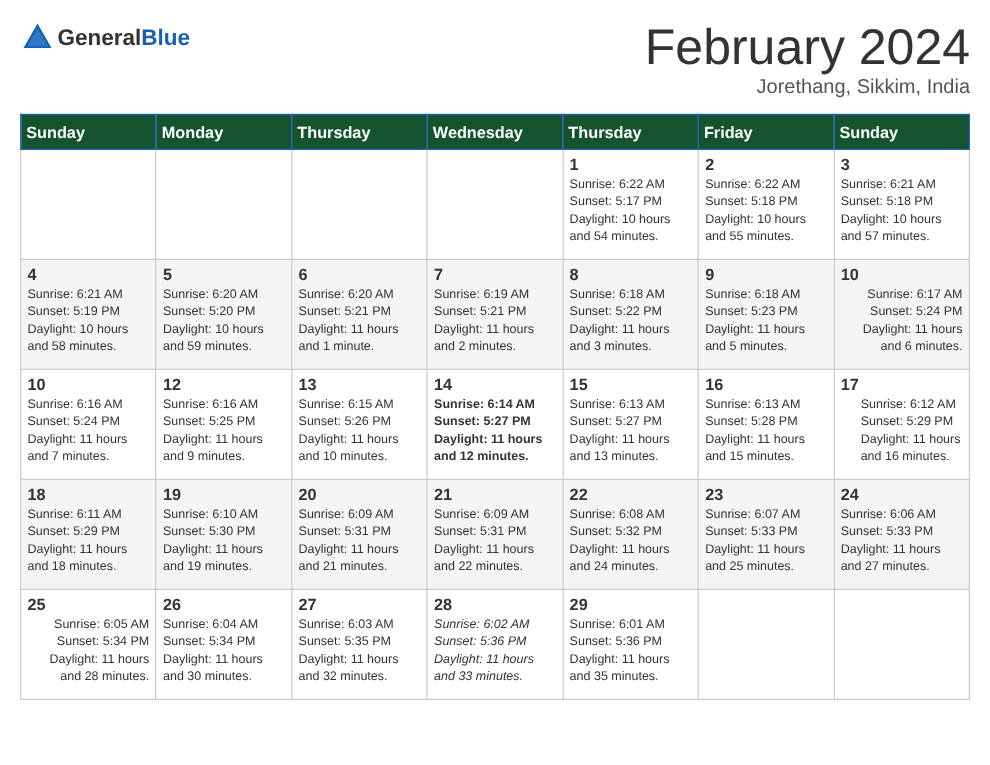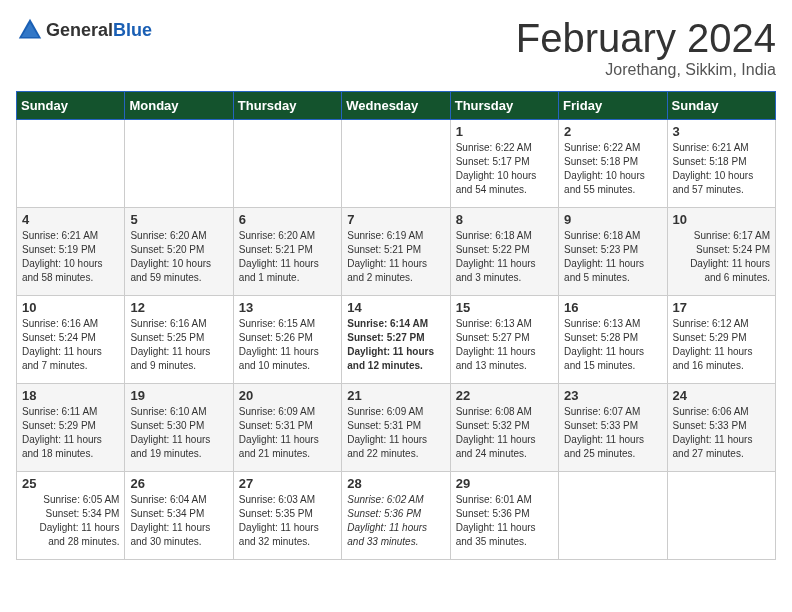--- a/index.html
+++ b/index.html
@@ -235,21 +235,21 @@
         </td>
         <td>
           <span class="day-number">16</span>
           <div class="day-info" style="white-space: pre-line;">Sunrise: 6:13 AM
 Sunset: 5:28 PM
 Daylight: 11 hours
 and 15 minutes.</div>
         </td>
         <td>
           <span class="day-number">17</span>
-          <div class="day-info" style="white-space: pre-line;">Sunrise: 6:12 AM
+          <div class="day-info" style="white-space: pre-line; margin-left: 16px;">Sunrise: 6:12 AM
 Sunset: 5:29 PM
 Daylight: 11 hours
 and 16 minutes.</div>
         </td>
       </tr>
       <tr>
         <td>
           <span class="day-number">18</span>
           <div class="day-info" style="white-space: pre-line;">Sunrise: 6:11 AM
 Sunset: 5:29 PM

